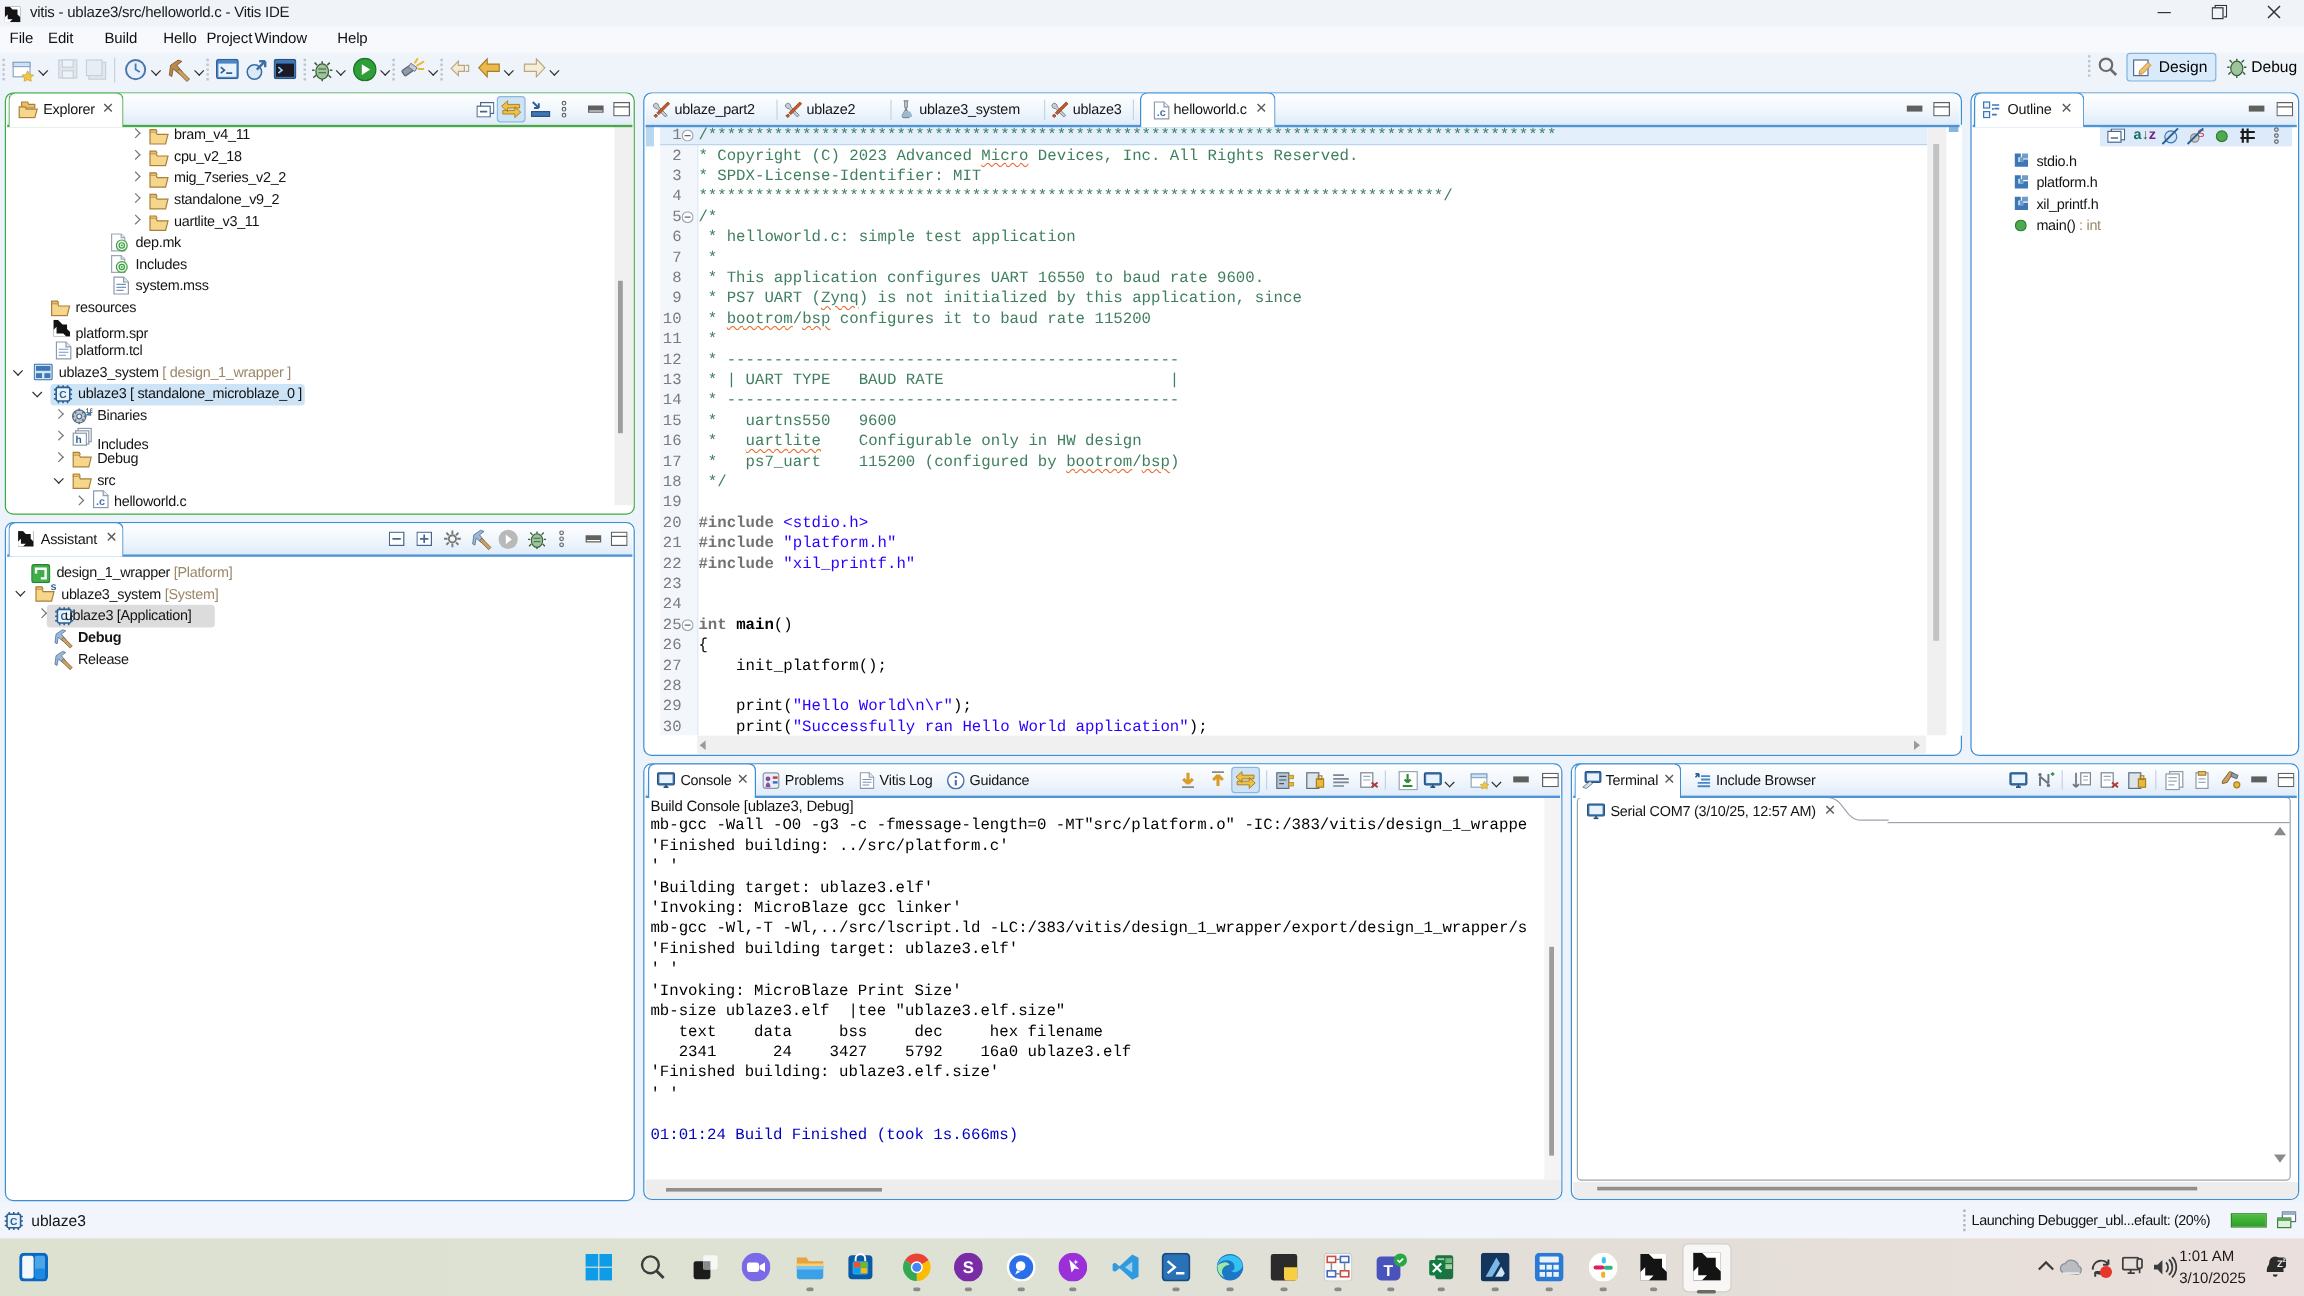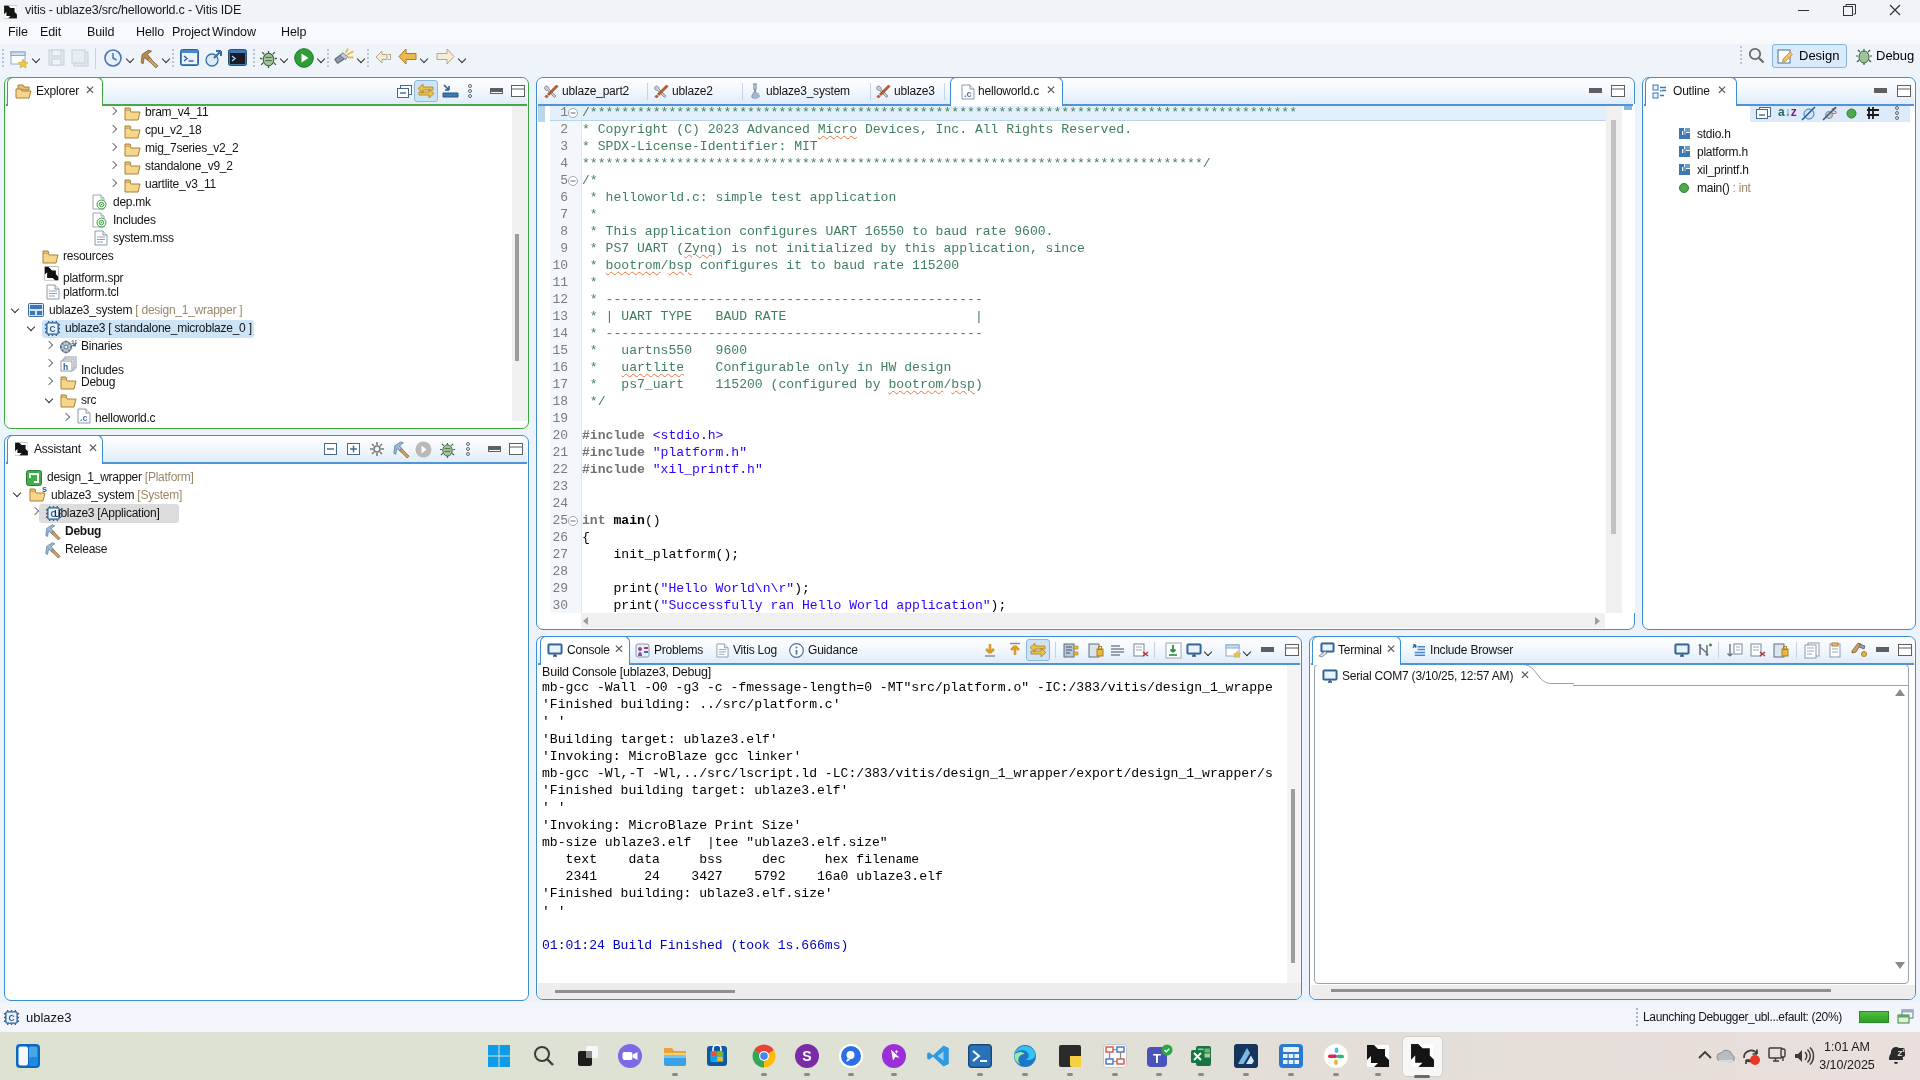--- a/index.html
+++ b/index.html
@@ -981,21 +981,21 @@
  <svg class="p" style="left:1768px;top:15px" width="20" height="18">
       <rect x="1" y="1" width="13" height="10" rx="1" fill="none" stroke="#3c3c3c" stroke-width="1.5"></rect>
       <path d="M5 14h6M7.5 11v3" stroke="#3c3c3c" stroke-width="1.5"></path>
       <rect x="13" y="2" width="4" height="8" rx="1.5" fill="#e3ded8" stroke="#3c3c3c" stroke-width="1.4"></rect>
       <path d="M15 10v4" stroke="#3c3c3c" stroke-width="1.4"></path>
     </svg>
  <svg class="p" style="left:1793px;top:15px" width="22" height="18">
       <path d="M2 7v4h3l4 4V3L5 7z" fill="#3c3c3c"></path>
       <path d="M12 5a5.5 5.5 0 0 1 0 8M14.5 2.5a9 9 0 0 1 0 13M17 0.5a12 12 0 0 1 0 17" stroke="#3c3c3c" stroke-width="1.5" fill="none"></path>
     </svg>
- <div class="p" style="left:1816px;top:6px;width:62px;height:36px;font-size:12.5px;color:#1a1a1a;text-align:center;line-height:18px">1:01 AM<br>3/10/2025</div>
+ <div class="p" style="left:1816px;top:6px;width:62px;height:36px;font-size:12.5px;color:#1a1a1a;text-align:left;line-height:18px">1:01 AM<br>3/10/2025</div>
  <svg class="p" style="left:1886px;top:14px" width="20" height="20">
       <path d="M3 14c0-6 2-5 2-8a5 5 0 0 1 10 0c0 3 2 2 2 8z" fill="#2b2b2b"></path>
       <path d="M8 16h4a2 2 0 0 1-4 0z" fill="#2b2b2b"></path>
       <rect x="9" y="2" width="10" height="9" rx="2" fill="#2b2b2b"></rect>
       <text x="14" y="9.5" font-size="8" font-weight="bold" fill="#e8e8e8" text-anchor="middle" font-family="Liberation Sans">Z</text>
       <text x="17.5" y="6" font-size="5.5" font-weight="bold" fill="#e8e8e8" text-anchor="middle" font-family="Liberation Sans">z</text>
     </svg>
 </div>
 
 </body></html>

